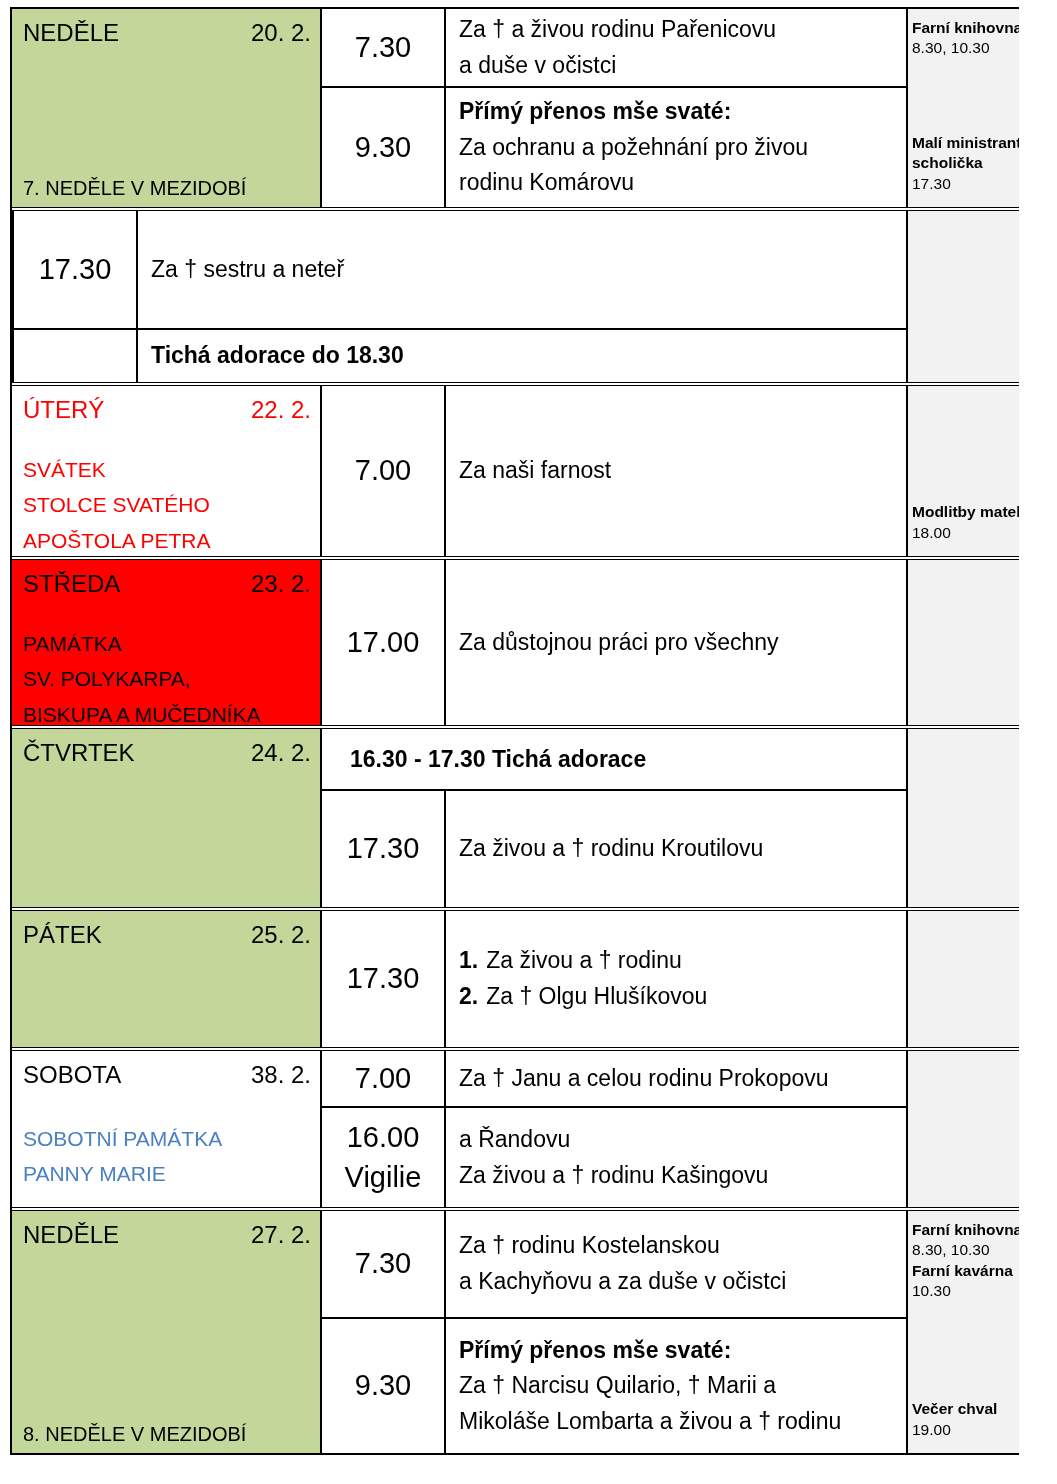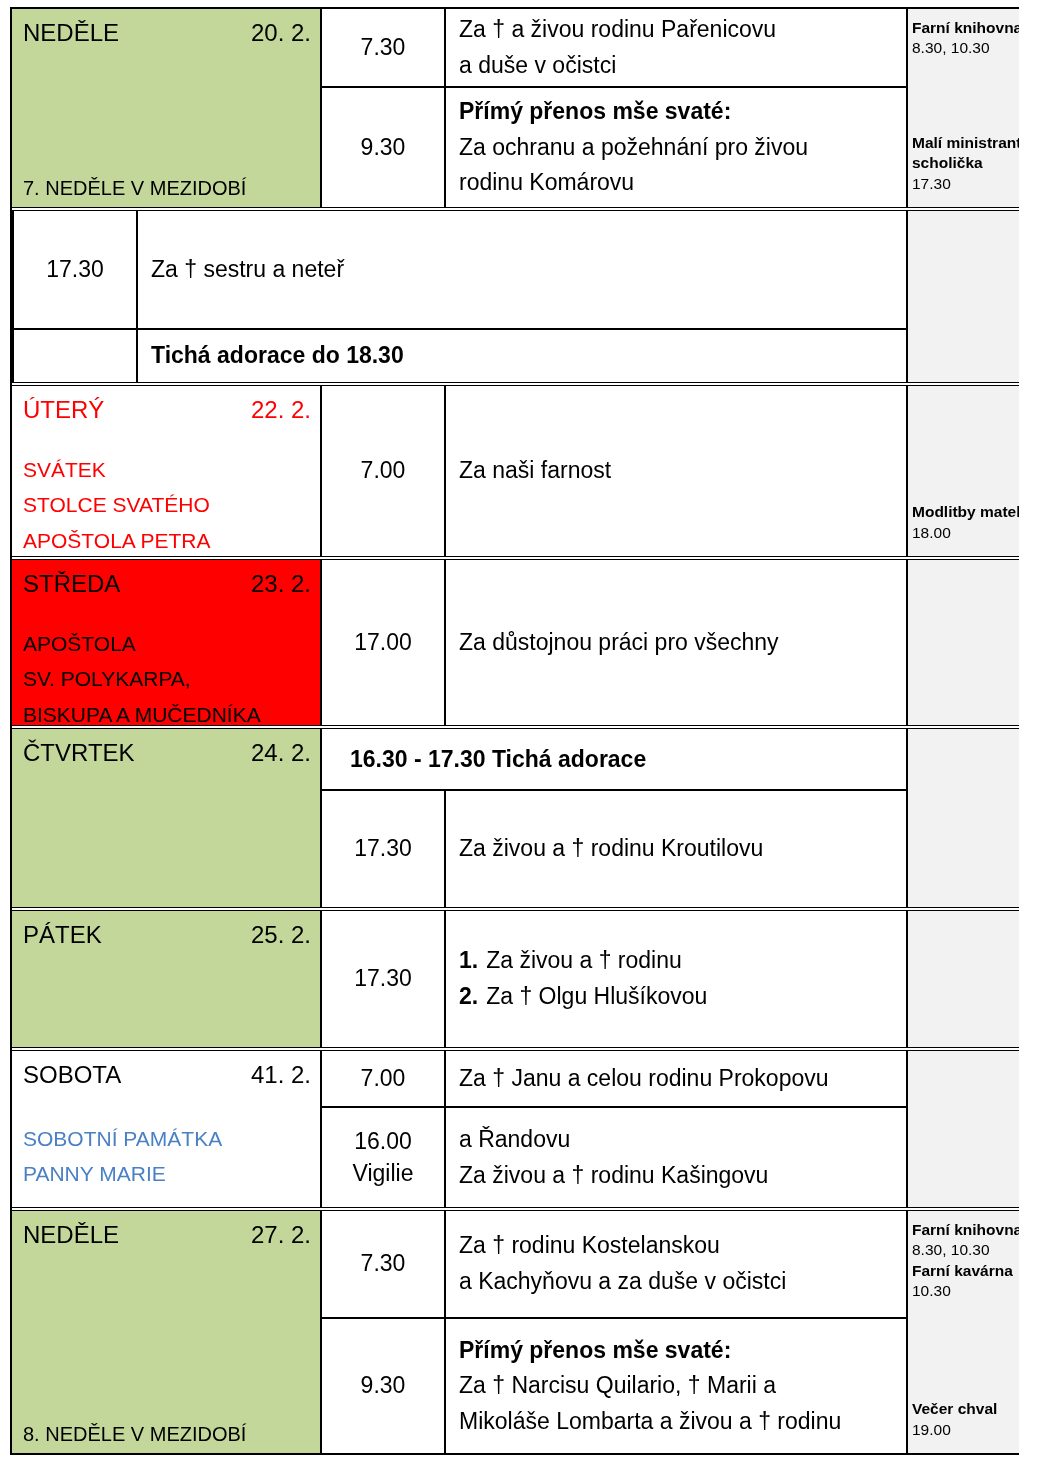--- a/index.html
+++ b/index.html
@@ -24,21 +24,21 @@
 
   .mid-col{flex:1 1 auto;display:flex;flex-direction:column;border-left:2px solid #000;box-sizing:border-box;background:#fff;}
   .mass-row{display:flex;box-sizing:border-box;min-height:0;}
   .mass-row + .mass-row{border-top:2px solid #000;}
   .row-rest{flex:1 1 auto;}
   .b0 .row-first{flex:0 0 77px;}
   .b1 .row-first{flex:0 0 117px;}
   .b4 .row-first{flex:0 0 60px;}
   .b6 .row-first{flex:0 0 55px;}
   .b7 .row-first{flex:0 0 106px;}
-  .time-cell{flex:0 0 122px;display:flex;flex-direction:column;align-items:center;justify-content:center;font-size:23px;line-height:1.35;box-sizing:border-box;text-align:center;}
+  .time-cell{flex:0 0 122px;display:flex;flex-direction:column;align-items:center;justify-content:center;font-size:29px;line-height:1.35;box-sizing:border-box;text-align:center;}
   .intent-cell{flex:1 1 auto;border-left:2px solid #000;display:flex;flex-direction:column;justify-content:center;padding:6px 10px 6px 13px;font-size:23px;line-height:1.55;box-sizing:border-box;}
   .merged-cell{flex:1 1 auto;display:flex;align-items:center;padding-left:28px;font-size:23px;font-weight:700;box-sizing:border-box;}
   .bold{font-weight:700;}
   .num{font-weight:700;margin-right:8px;}
 
   .notes-cell{flex:0 0 139px;width:139px;border-left:2px solid #000;background:#f2f2f2;box-sizing:border-box;padding:9px 6px 13px 4px;display:flex;flex-direction:column;font-size:15.5px;line-height:1.32;}
   .notes-between{justify-content:space-between;}
   .notes-bottom{justify-content:flex-end;}
   .note-title{font-weight:700;}
   .note-detail{font-weight:400;}
@@ -133,21 +133,21 @@
       </div>
     </section>
 
     <section class="day-block b3">
       <div class="day-cell bg-red">
         <div class="day-head">
           <span>STŘEDA</span>
           <span>23. 2.</span>
         </div>
         <div class="day-sub">
-          <div>APOŠTOLA</div>
+          <div>PAMÁTKA</div>
           <div>SV. POLYKARPA,</div>
           <div>BISKUPA A MUČEDNÍKA</div>
         </div>
       </div>
       <div class="mid-col">
         <div class="mass-row row-rest">
           <div class="time-cell">17.00</div>
           <div class="intent-cell">
             <div> Za důstojnou práci pro všechny</div>
           </div>
@@ -193,21 +193,21 @@
           </div>
         </div>
       </div>
       <div class="notes-cell"></div>
     </section>
 
     <section class="day-block b6">
       <div class="day-cell bg-white">
         <div class="day-head">
           <span>SOBOTA</span>
-          <span>41. 2.</span>
+          <span>38. 2.</span>
         </div>
         <div class="day-sub m30 text-blue">
           <div>SOBOTNÍ PAMÁTKA</div>
           <div>PANNY MARIE</div>
         </div>
       </div>
       <div class="mid-col">
         <div class="mass-row row-first">
           <div class="time-cell">7.00</div>
           <div class="intent-cell">

